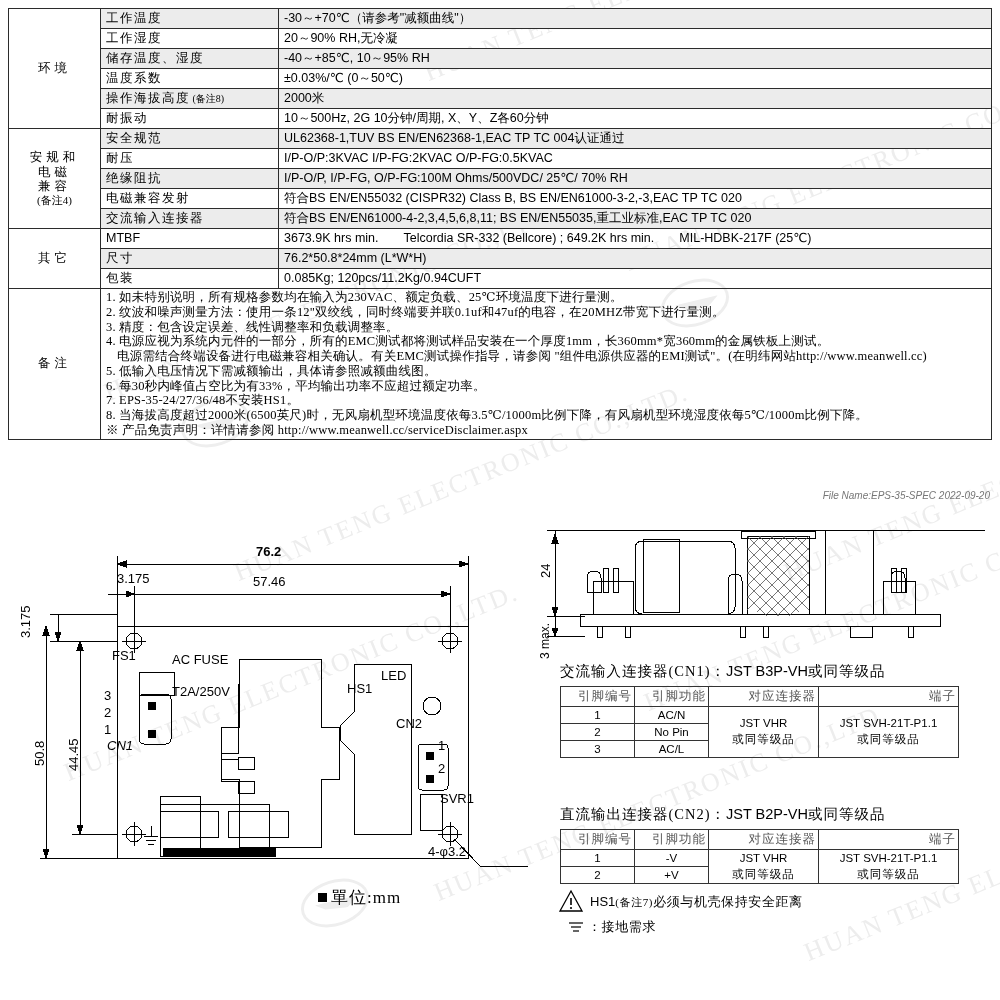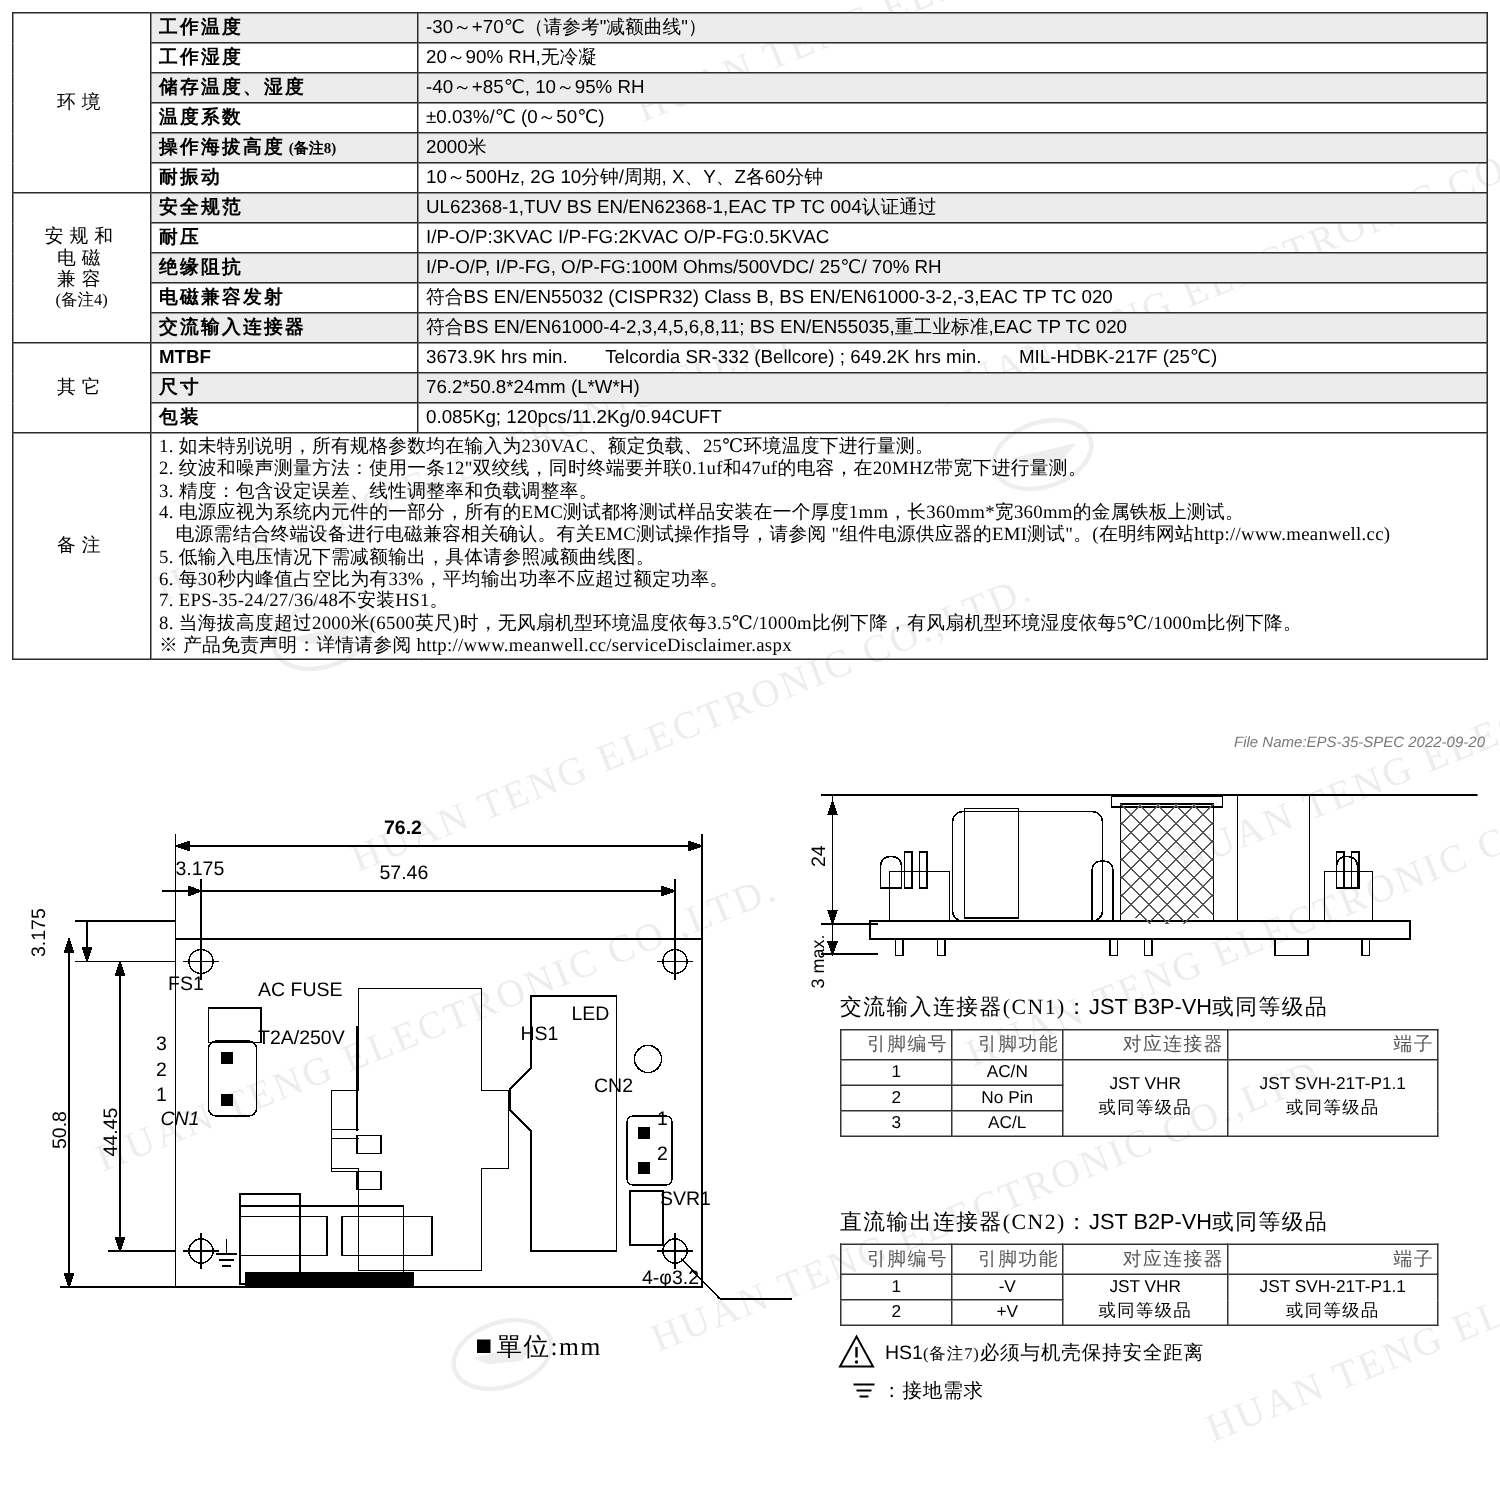--- a/index.html
+++ b/index.html
@@ -59,21 +59,20 @@
     letter-spacing:4px;
     font-family:"Liberation Serif","DejaVu Serif",serif;
     line-height:1.35;
   }
   td.grp .sub { font-size:11px; letter-spacing:0; display:block; }
   td.param {
     width:178px;
     font-size:15px;
     letter-spacing:1.5px;
     font-family:"Liberation Serif","DejaVu Serif",serif;
-    font-weight:bold;
   }
   td.param .note { font-size:10px; letter-spacing:0; }
   td.param.en { font-family:"Liberation Sans",sans-serif; letter-spacing:0; font-size:14px;}
   td.val { font-size:12.5px; }
   tr.shade td.param, tr.shade td.val { background:#ececec; }
 
   
   td.notes {
     font-size:9.3px;
     line-height:1.62;

